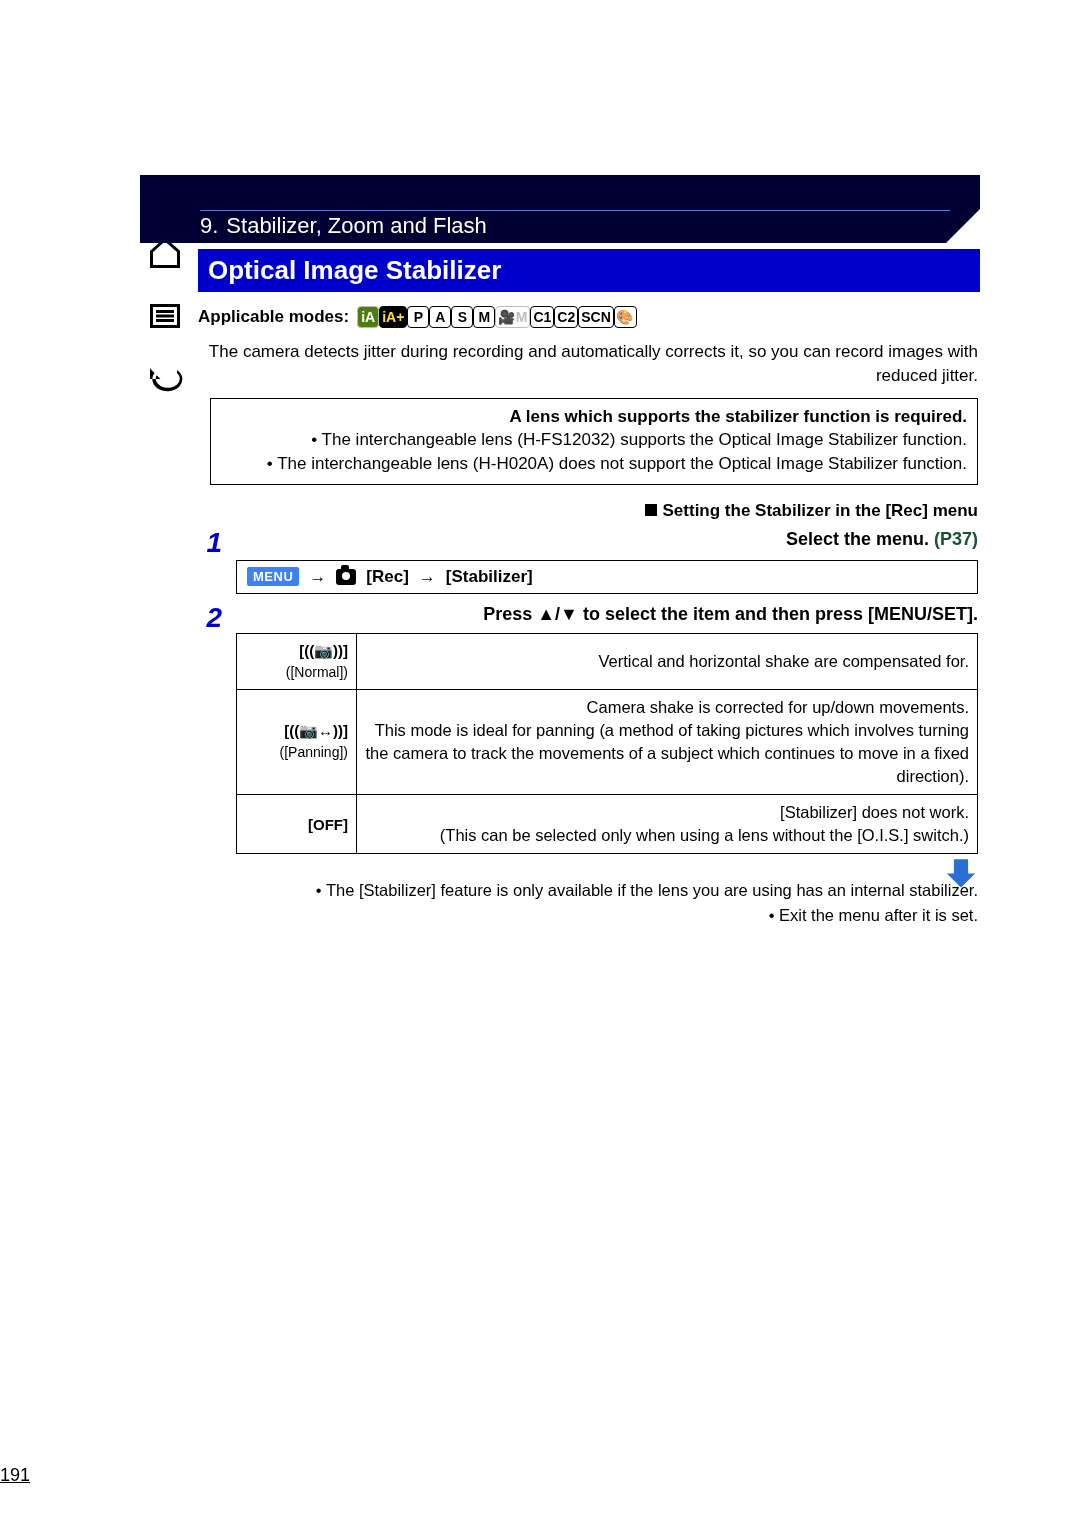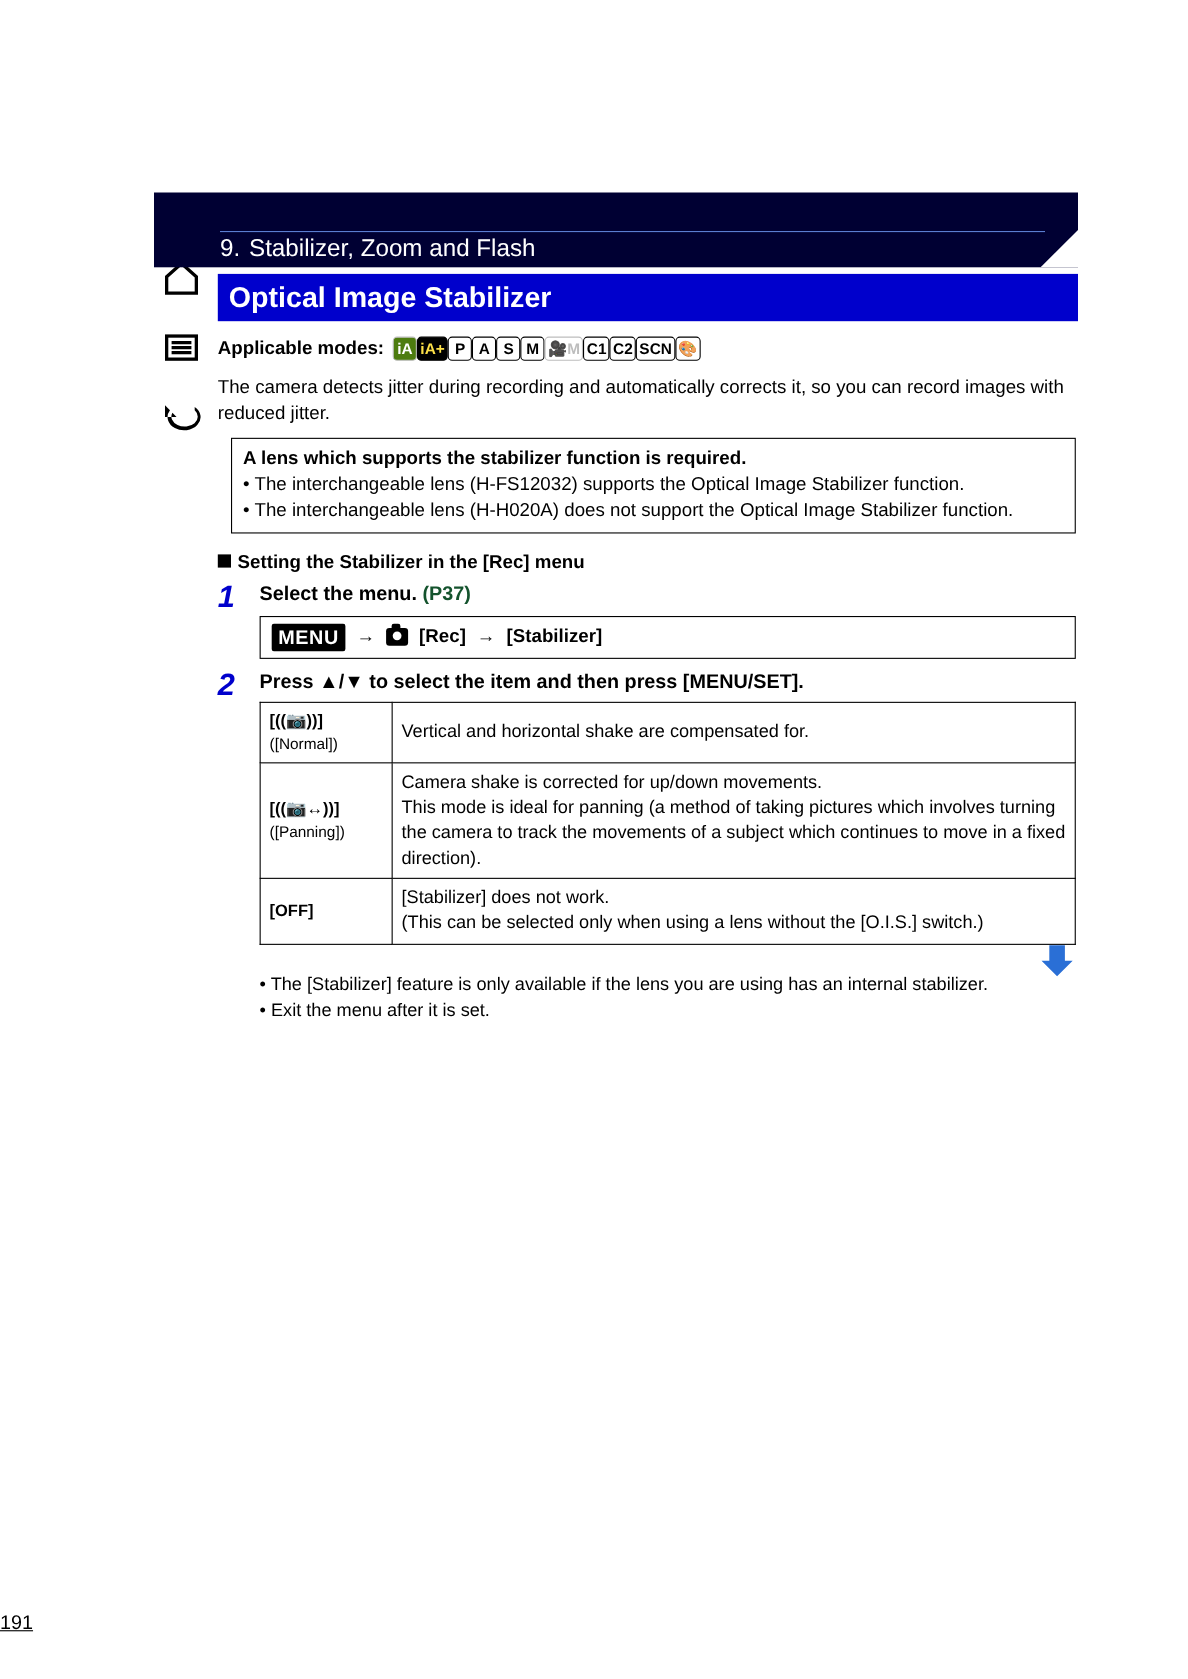--- a/index.html
+++ b/index.html
@@ -67,20 +67,21 @@
     font-size: 26px;
     font-weight: bold;
     padding: 6px 10px;
     margin-top: 6px;
     margin-left: 58px;
     margin-bottom: 14px;
   }
   .content {
     margin-left: 58px;
     margin-right: 2px;
+    text-align: right;
   }
   .applicable-line {
     display: flex;
     align-items: center;
     gap: 8px;
     margin-bottom: 12px;
   }
   .applicable-label { font-weight: bold; font-size: 17px; }
   .mode-chip {
     display: inline-flex;
@@ -137,23 +138,23 @@
   .menu-path-box {
     border: 1px solid #000;
     padding: 6px 10px;
     margin: 10px 0 4px 0;
     display: flex;
     align-items: center;
     gap: 10px;
     font-weight: bold;
   }
   .menu-badge {
-    background: #000000;
+    background: #3b82f6;
     color: #fff;
-    font-size: 18px;
+    font-size: 13px;
     padding: 2px 6px;
     border-radius: 2px;
     font-weight: bold;
     letter-spacing: 0.5px;
   }
   .arrow { font-weight: normal; }
   .cam-icon {
     display: inline-block;
     width: 20px; height: 16px;
     background: #000;

